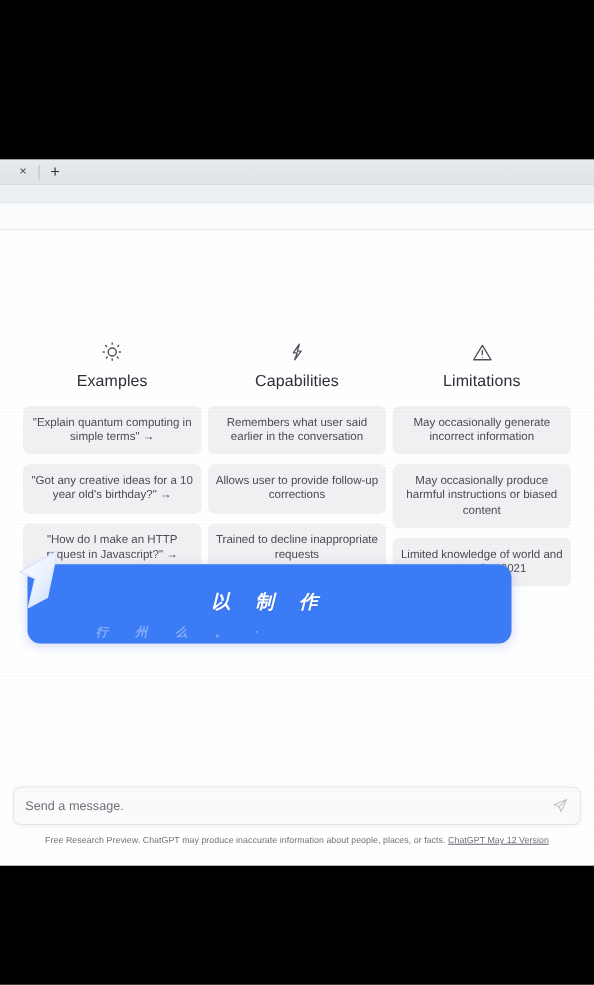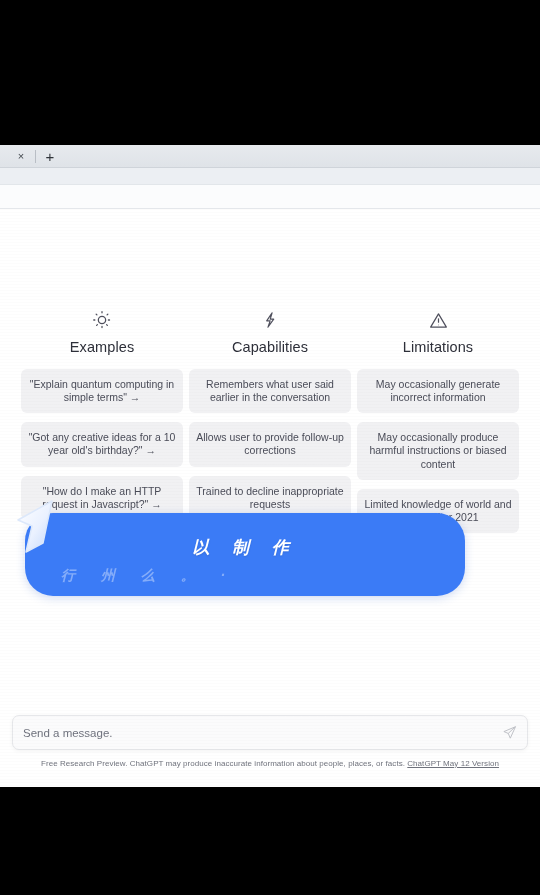--- a/index.html
+++ b/index.html
@@ -108,43 +108,43 @@
     color: #4a4c58;
     text-align: center;
     min-height: 38px;
     display: flex; align-items: center; justify-content: center;
   }
 
   
   #blue-banner {
     position: absolute;
     left: 25px; top: 304px;
-    width: 440px; height: 83px;
+    width: 440px; height: 72px;
     background: #3b7bf6;
-    border-radius: 28px;
+    border-radius: 12px;
     box-shadow: 0 2px 10px rgba(40,90,200,.22);
     overflow: hidden;
     z-index: 5;
   }
   #banner-title {
     position: absolute;
     left: 0; right: 0; top: 23px;
     text-align: center;
     color: #ffffff;
     font-size: 17px;
     font-weight: 700;
     font-style: italic;
     letter-spacing: 9px;
     text-shadow: 0 1px 2px rgba(0,0,0,.12);
   }
   #banner-subtitle {
     position: absolute;
-    left: 36px; top: 54px;
+    left: 62px; top: 54px;
     color: rgba(255,255,255,.38);
-    font-size: 14px;
+    font-size: 11px;
     font-style: italic;
     font-weight: 700;
     letter-spacing: 11px;
     white-space: nowrap;
   }
 
   
   #pointer-graphic {
     position: absolute;
     left: 2px; top: 281px;

